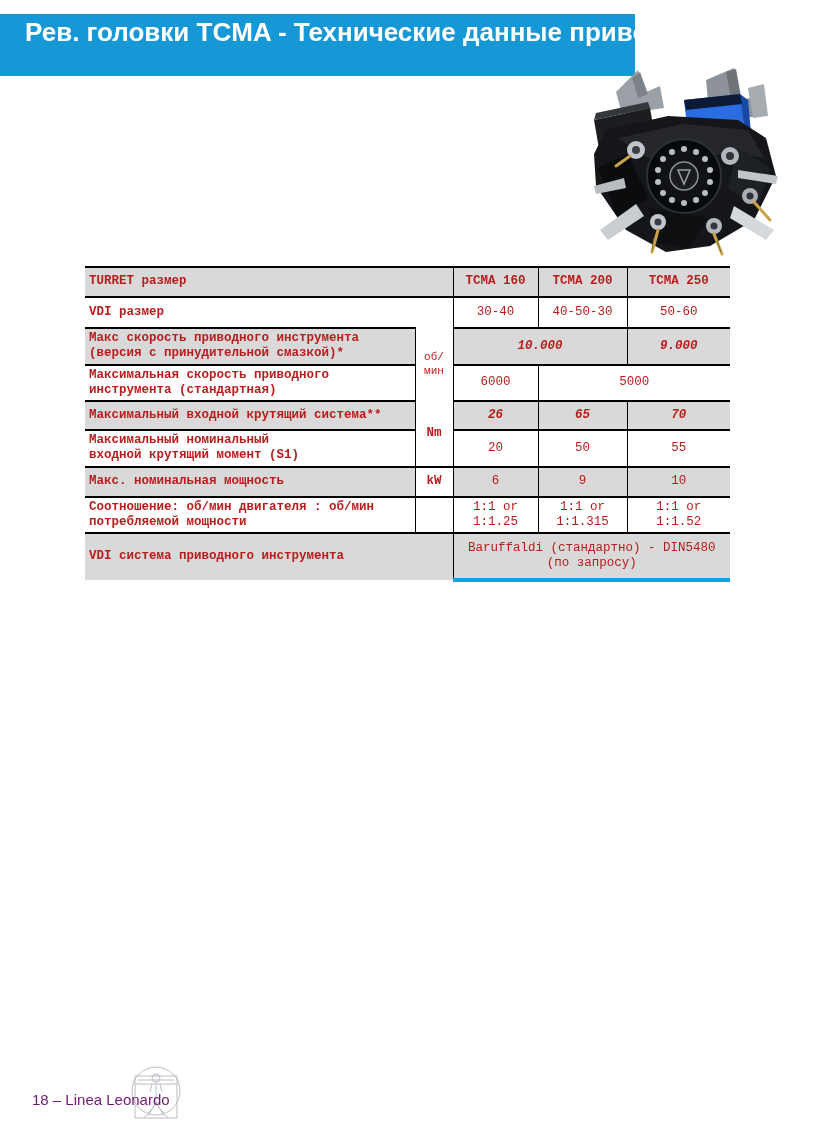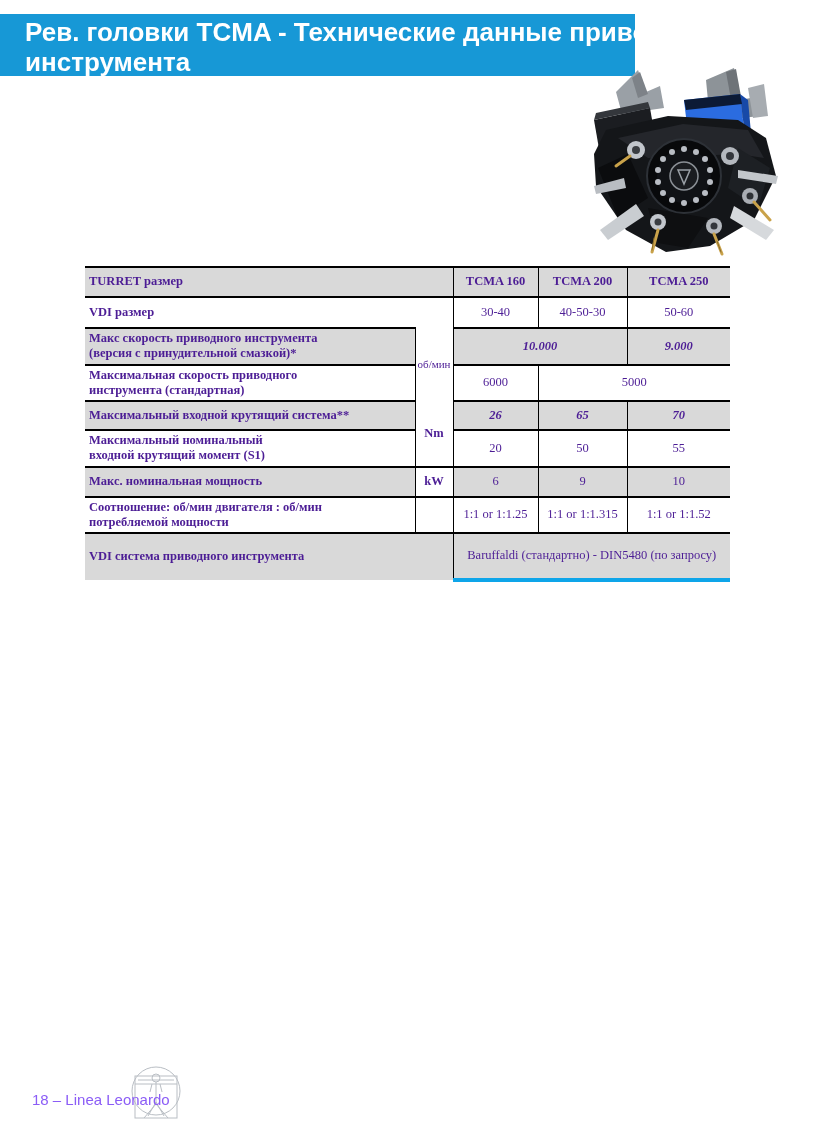--- a/index.html
+++ b/index.html
@@ -20,54 +20,53 @@
     white-space:nowrap; letter-spacing:0px;
   }
 
   
   .turret-wrap { position:absolute; left:588px; top:58px; width:195px; height:198px; }
 
   
   table.data {
     position:absolute; left:85px; top:266px; width:645px;
     border-collapse:collapse; table-layout:fixed;
-    font-family:Liberation Serif, serif;
-    color:#4c1d95;
+    font-family:Liberation Mono, monospace;
+    color:#b91c1c;
   }
   table.data td {
     vertical-align:middle; font-size:12.5px; line-height:1.22;
     padding:2px 4px;
   }
   td.lbl { text-align:left; font-weight:bold; padding-left:7px; }
   td.val { text-align:center; font-weight:normal; }
   td.hdr { text-align:center; font-weight:bold;margin-left:35px; }
   td.unit { text-align:center; font-weight:bold; background:#fff; }
   td.unit.small { font-size:11px; font-weight:normal; padding:0; }
   td.g { background:#D9D9D9; }
   td.ital { font-style:italic; font-weight:bold; }
   td.bt { border-top:2px solid #000; }
   td.vr { border-right:1px solid #000; }
   td.bb { border-bottom:4px solid #0ea5e9; }
   .l2 { display:block; }
 
   
   .footer-logo { position:absolute; left:126px; top:1064px; width:60px; height:60px; }
   .footer-text {
-    position:absolute; left:32px; top:1091px; font-size:15px; color:#8b5cf6;
+    position:absolute; left:32px; top:1091px; font-size:15px; color:#701a75;
     font-family:"Liberation Sans", sans-serif;
   }
 </style>
 </head>
 <body>
 
 <div class="page">
 
   <div class="title-band">
     <span class="t-line">Рев. головки TCMA - Технические данные приводного</span>
-    <span class="t-line">инструмента</span>
   </div>
 
   <div class="turret-wrap">
     <svg viewBox="0 0 195 198" width="195" height="198">
 
       <polygon points="28,34 50,12 58,34 72,28 76,50 34,56" fill="#9aa0a6"></polygon>
       <polygon points="44,20 52,14 60,36 50,40" fill="#7d8288"></polygon>
       <polygon points="118,22 146,10 152,42 168,39 171,58 122,64" fill="#8d9398"></polygon>
       <polygon points="138,14 148,11 154,44 144,47" fill="#6e7378"></polygon>
       <polygon points="160,30 176,26 180,58 165,60" fill="#a7acb1"></polygon>

